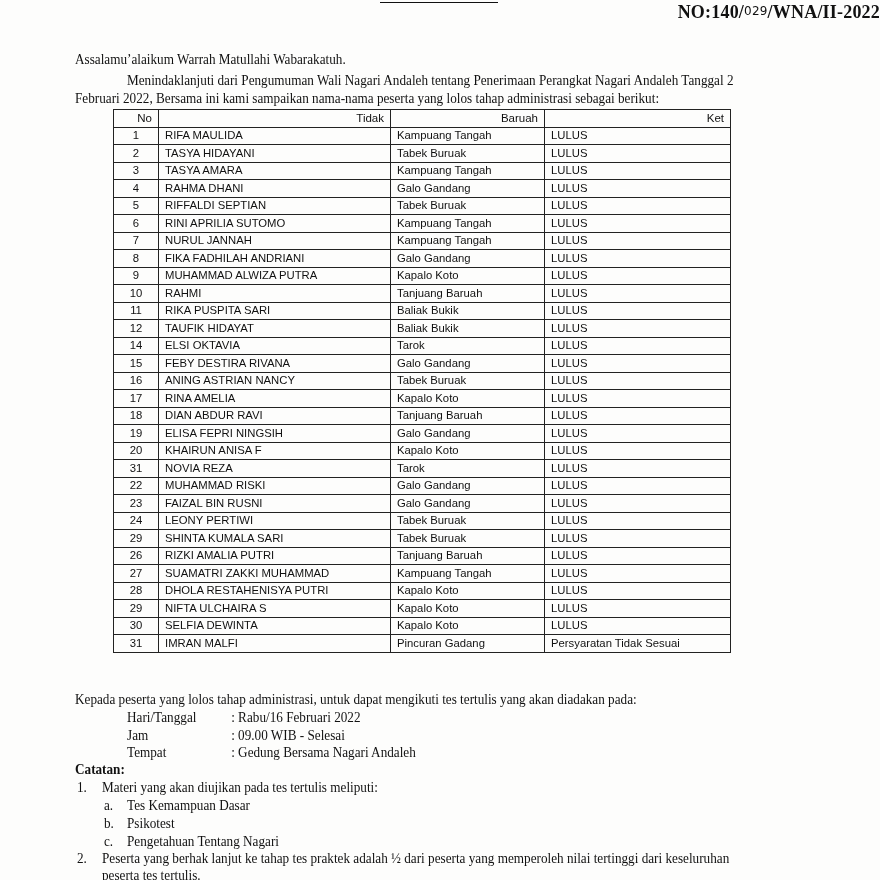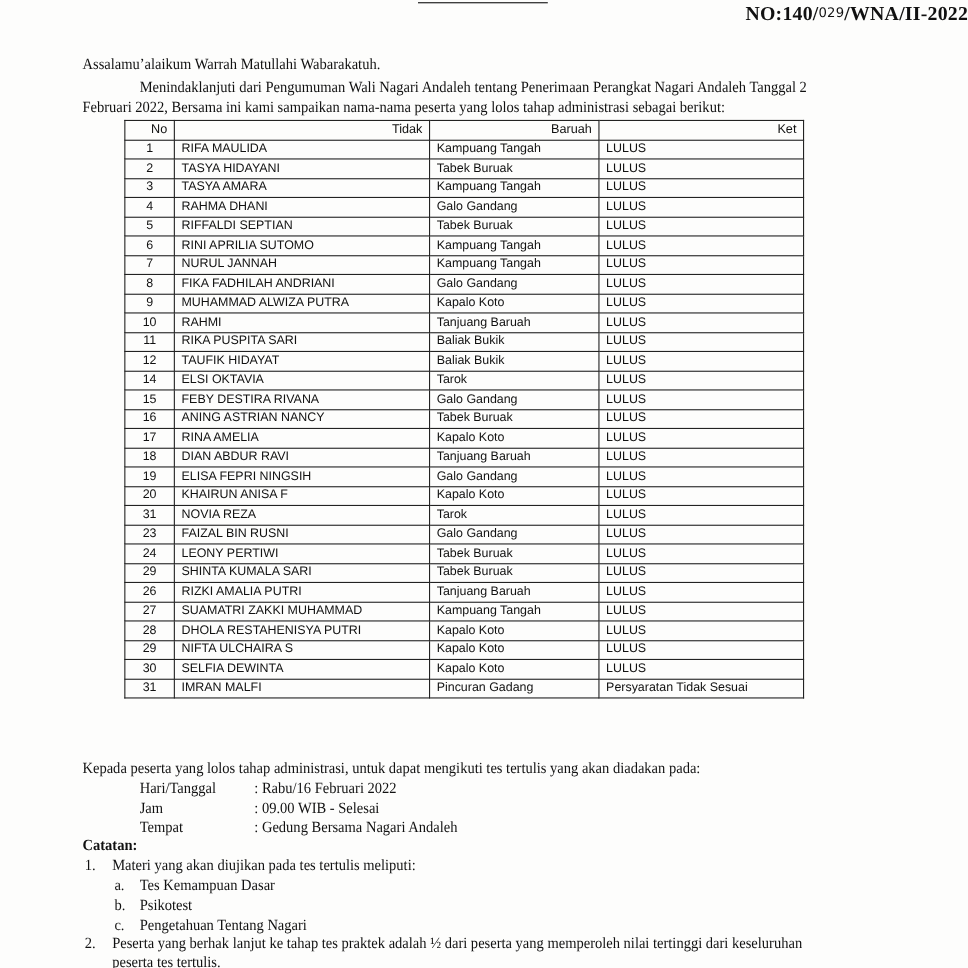--- a/index.html
+++ b/index.html
@@ -152,20 +152,26 @@
         <td>Kapalo Koto</td>
         <td>LULUS</td>
       </tr>
       <tr>
         <td class="no">31</td>
         <td>NOVIA REZA</td>
         <td>Tarok</td>
         <td>LULUS</td>
       </tr>
       <tr>
+        <td class="no">22</td>
+        <td>MUHAMMAD RISKI</td>
+        <td>Galo Gandang</td>
+        <td>LULUS</td>
+      </tr>
+      <tr>
         <td class="no">23</td>
         <td>FAIZAL BIN RUSNI</td>
         <td>Galo Gandang</td>
         <td>LULUS</td>
       </tr>
       <tr>
         <td class="no">24</td>
         <td>LEONY PERTIWI</td>
         <td>Tabek Buruak</td>
         <td>LULUS</td>

